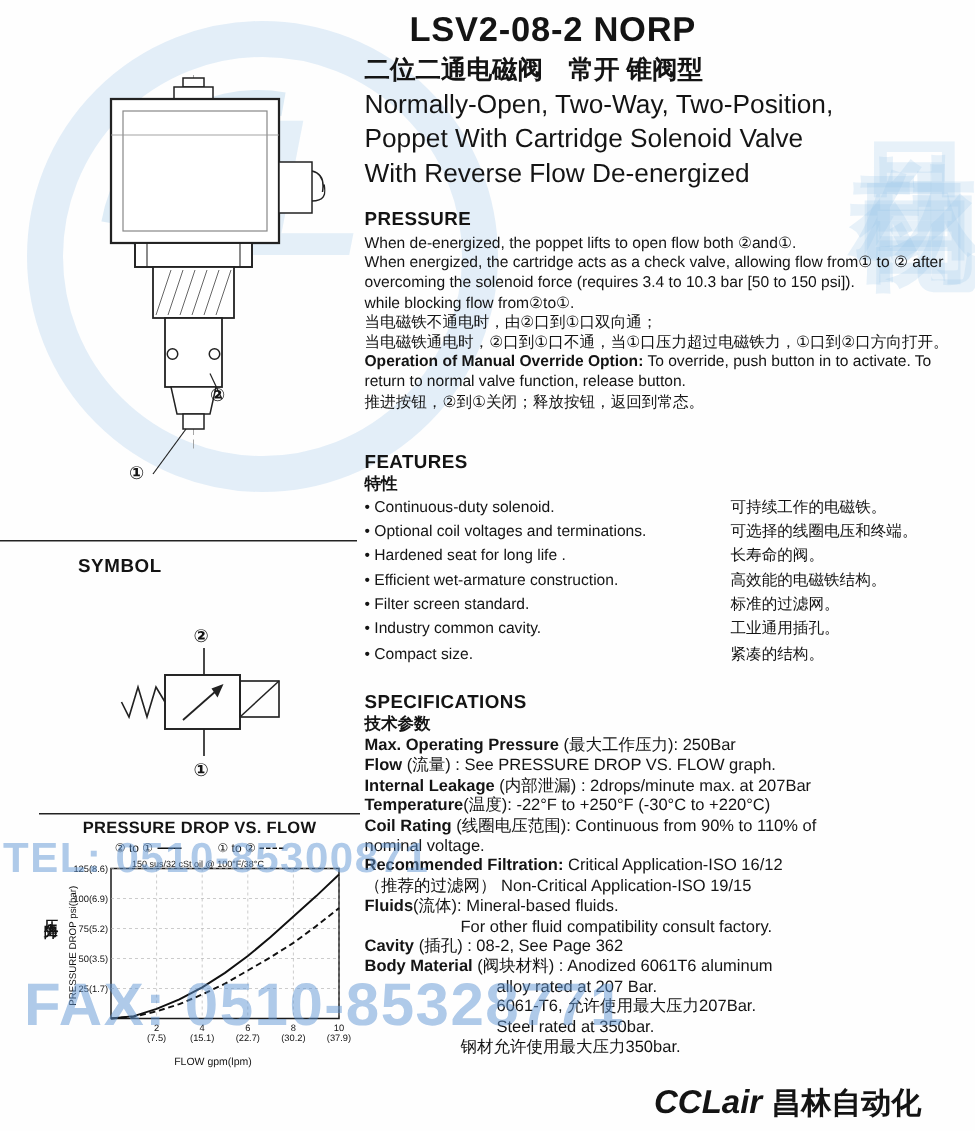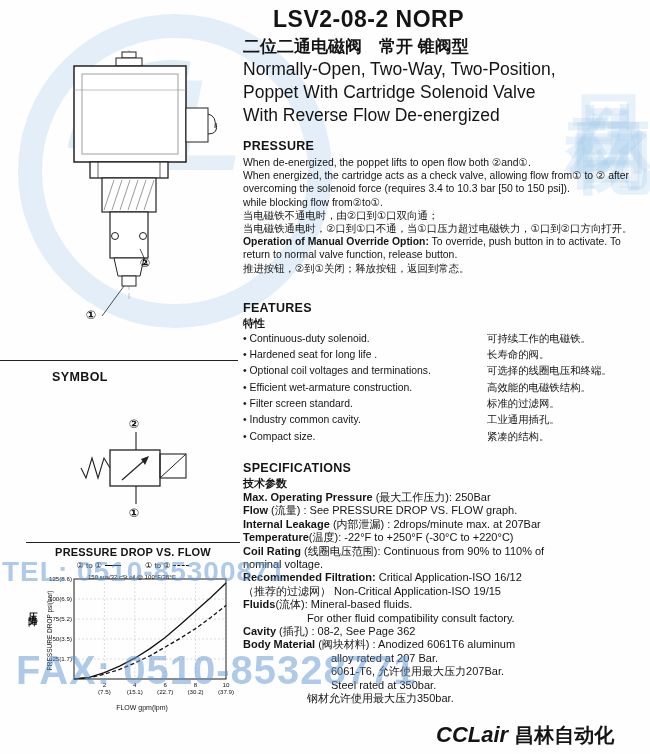--- a/index.html
+++ b/index.html
@@ -213,26 +213,26 @@
     </div>
 
     <div class="sec-head" style="margin-top:26px;">FEATURES</div>
     <div class="sec-sub">特性</div>
     <div>
       <div class="feat">
           <span class="en">Continuous-duty solenoid.</span>
           <span class="cn">可持续工作的电磁铁。</span>
         </div>
       <div class="feat">
+          <span class="en">Optional coil voltages and terminations.</span>
+          <span class="cn">可选择的线圈电压和终端。</span>
+        </div>
+      <div class="feat">
           <span class="en">Hardened seat for long life .</span>
           <span class="cn">长寿命的阀。</span>
-        </div>
-      <div class="feat">
-          <span class="en">Optional coil voltages and terminations.</span>
-          <span class="cn">可选择的线圈电压和终端。</span>
         </div>
       <div class="feat">
           <span class="en">Efficient wet-armature construction.</span>
           <span class="cn">高效能的电磁铁结构。</span>
         </div>
       <div class="feat">
           <span class="en">Filter screen standard.</span>
           <span class="cn">标准的过滤网。</span>
         </div>
       <div class="feat">

